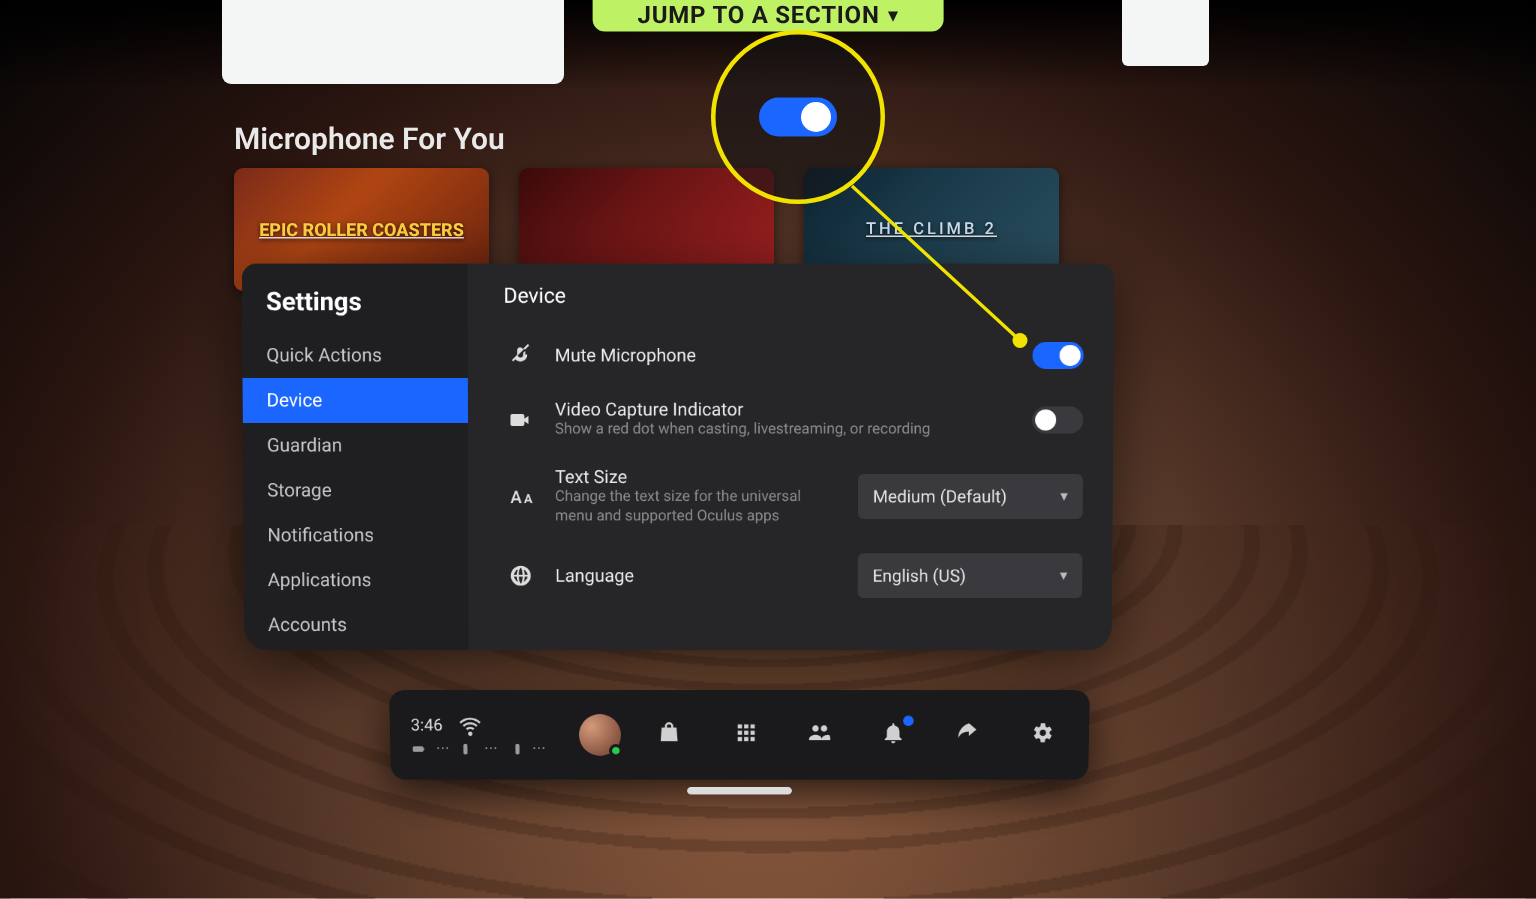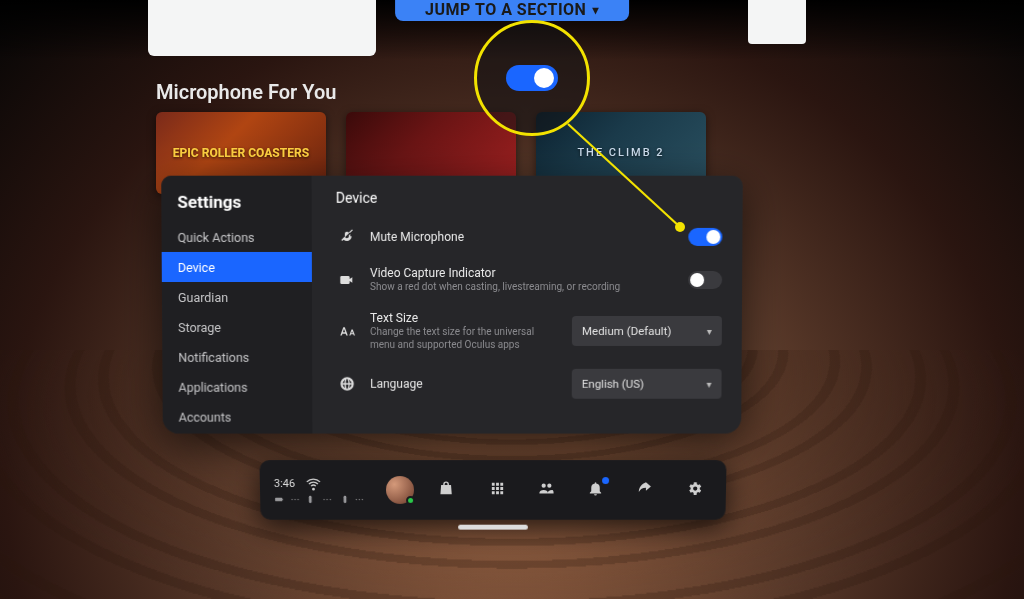--- a/index.html
+++ b/index.html
@@ -17,30 +17,30 @@
     transform: perspective(700px) rotateX(52deg);
     transform-origin: center top;
   }
   .top-dark {
     position:absolute; left:0; right:0; top:0; height:60px;
     background: linear-gradient(#000, rgba(0,0,0,0));
   }
   .jump-text {
     position:absolute; top:0; left:50%; transform:translateX(-50%);
     color:#1a1a1a; font-weight:700; font-size:16px; letter-spacing:0.5px;
-    background:#3b82f6; padding:0 30px 2px 30px; border-radius:0 0 8px 8px;
+    background:#bef264; padding:0 30px 2px 30px; border-radius:0 0 8px 8px;
     display:flex; align-items:center; gap:6px;
   }
   .jump-text .chev { font-size:12px; }
   .recommend {
     position:absolute; left:156px; top:80px;
     color:#e9e9e9; font-size:20px; font-weight:600;
   }
   .cards {
-    position:absolute; left:156px; top:112px; display:flex; gap:20px;
+    position:absolute; left:156px; top:112px; display:flex; gap:20px;text-decoration:underline;
   }
   .card { width:170px; height:82px; border-radius:6px; background:linear-gradient(135deg,#7a2a1a,#b04512 40%,#6a220e); box-shadow:0 2px 8px rgba(0,0,0,0.5); display:flex; align-items:center; justify-content:center; color:#ffd040; font-weight:800; font-size:12px; line-height:1.05; text-shadow:0 1px 3px rgba(0,0,0,0.7); overflow:hidden; }
   .card .t { text-align:center; }
   .card.c2 { background:linear-gradient(135deg,#3a0a0a,#6a1414 40%,#a02020); color:#ffce80;}
   .card.c3 { background:linear-gradient(135deg,#0c2230,#1a3a4a 40%,#2a5060); color:#cde; font-weight:500; font-size:11px; letter-spacing:2px;}
 
   
   .settings-window {
     position:absolute; left:162px; top:176px; width:580px; height:258px;
     background:#262629; border-radius:10px 10px 16px 16px; box-shadow:0 10px 40px rgba(0,0,0,0.6);

